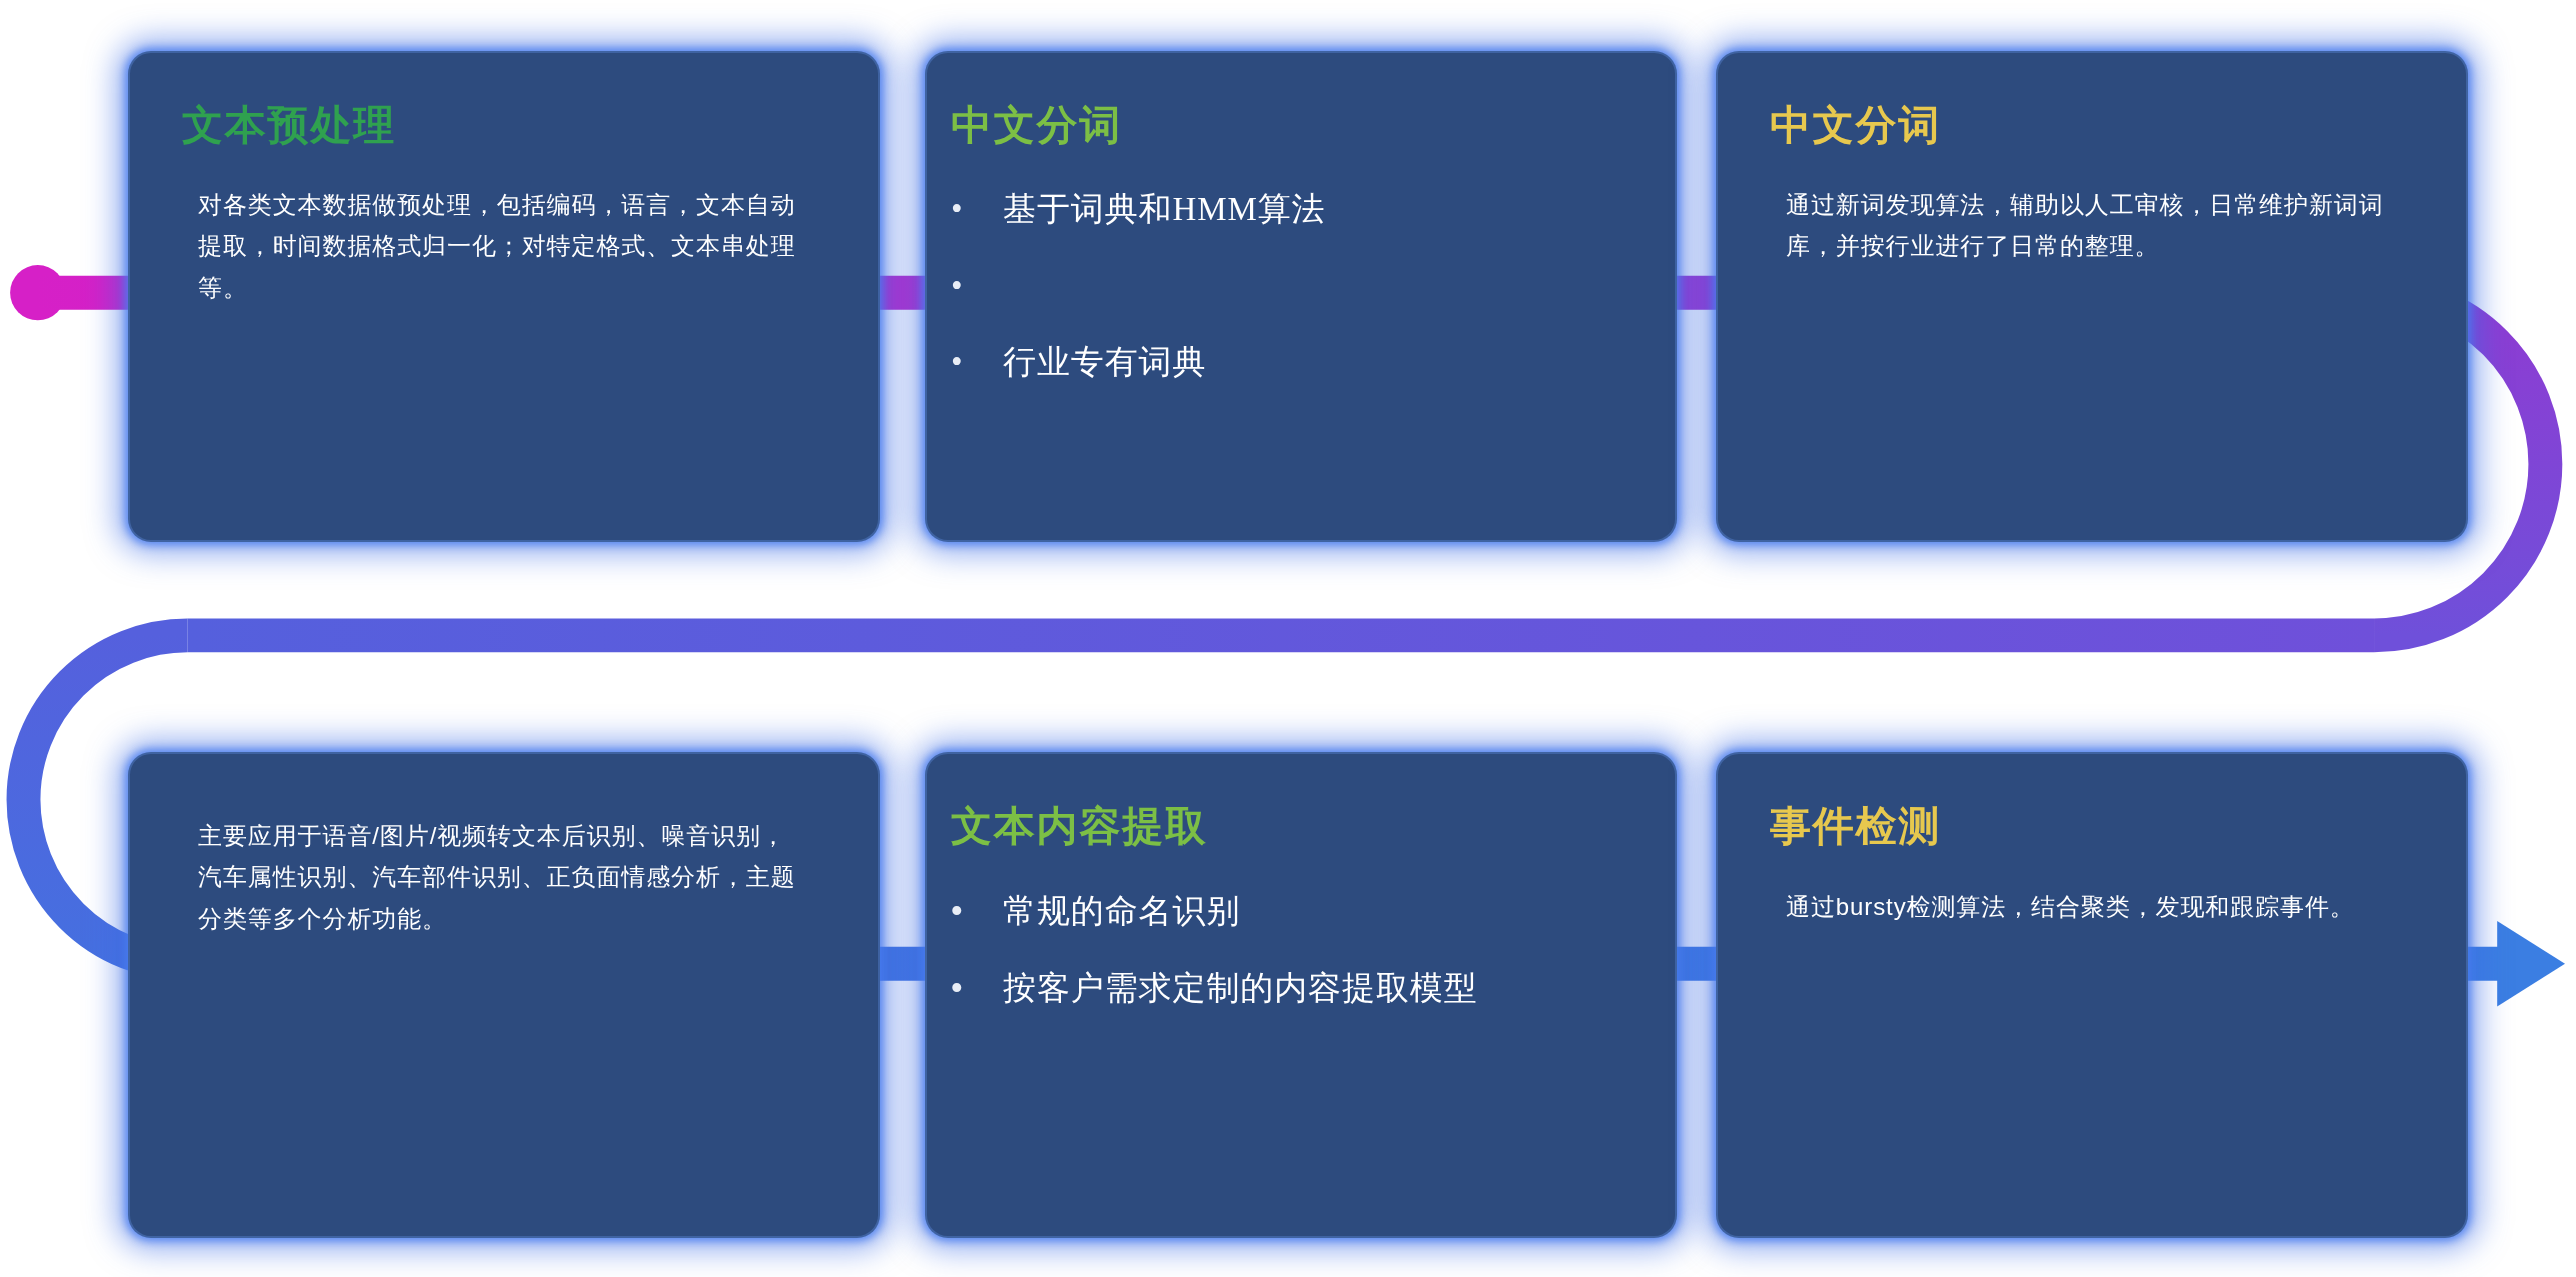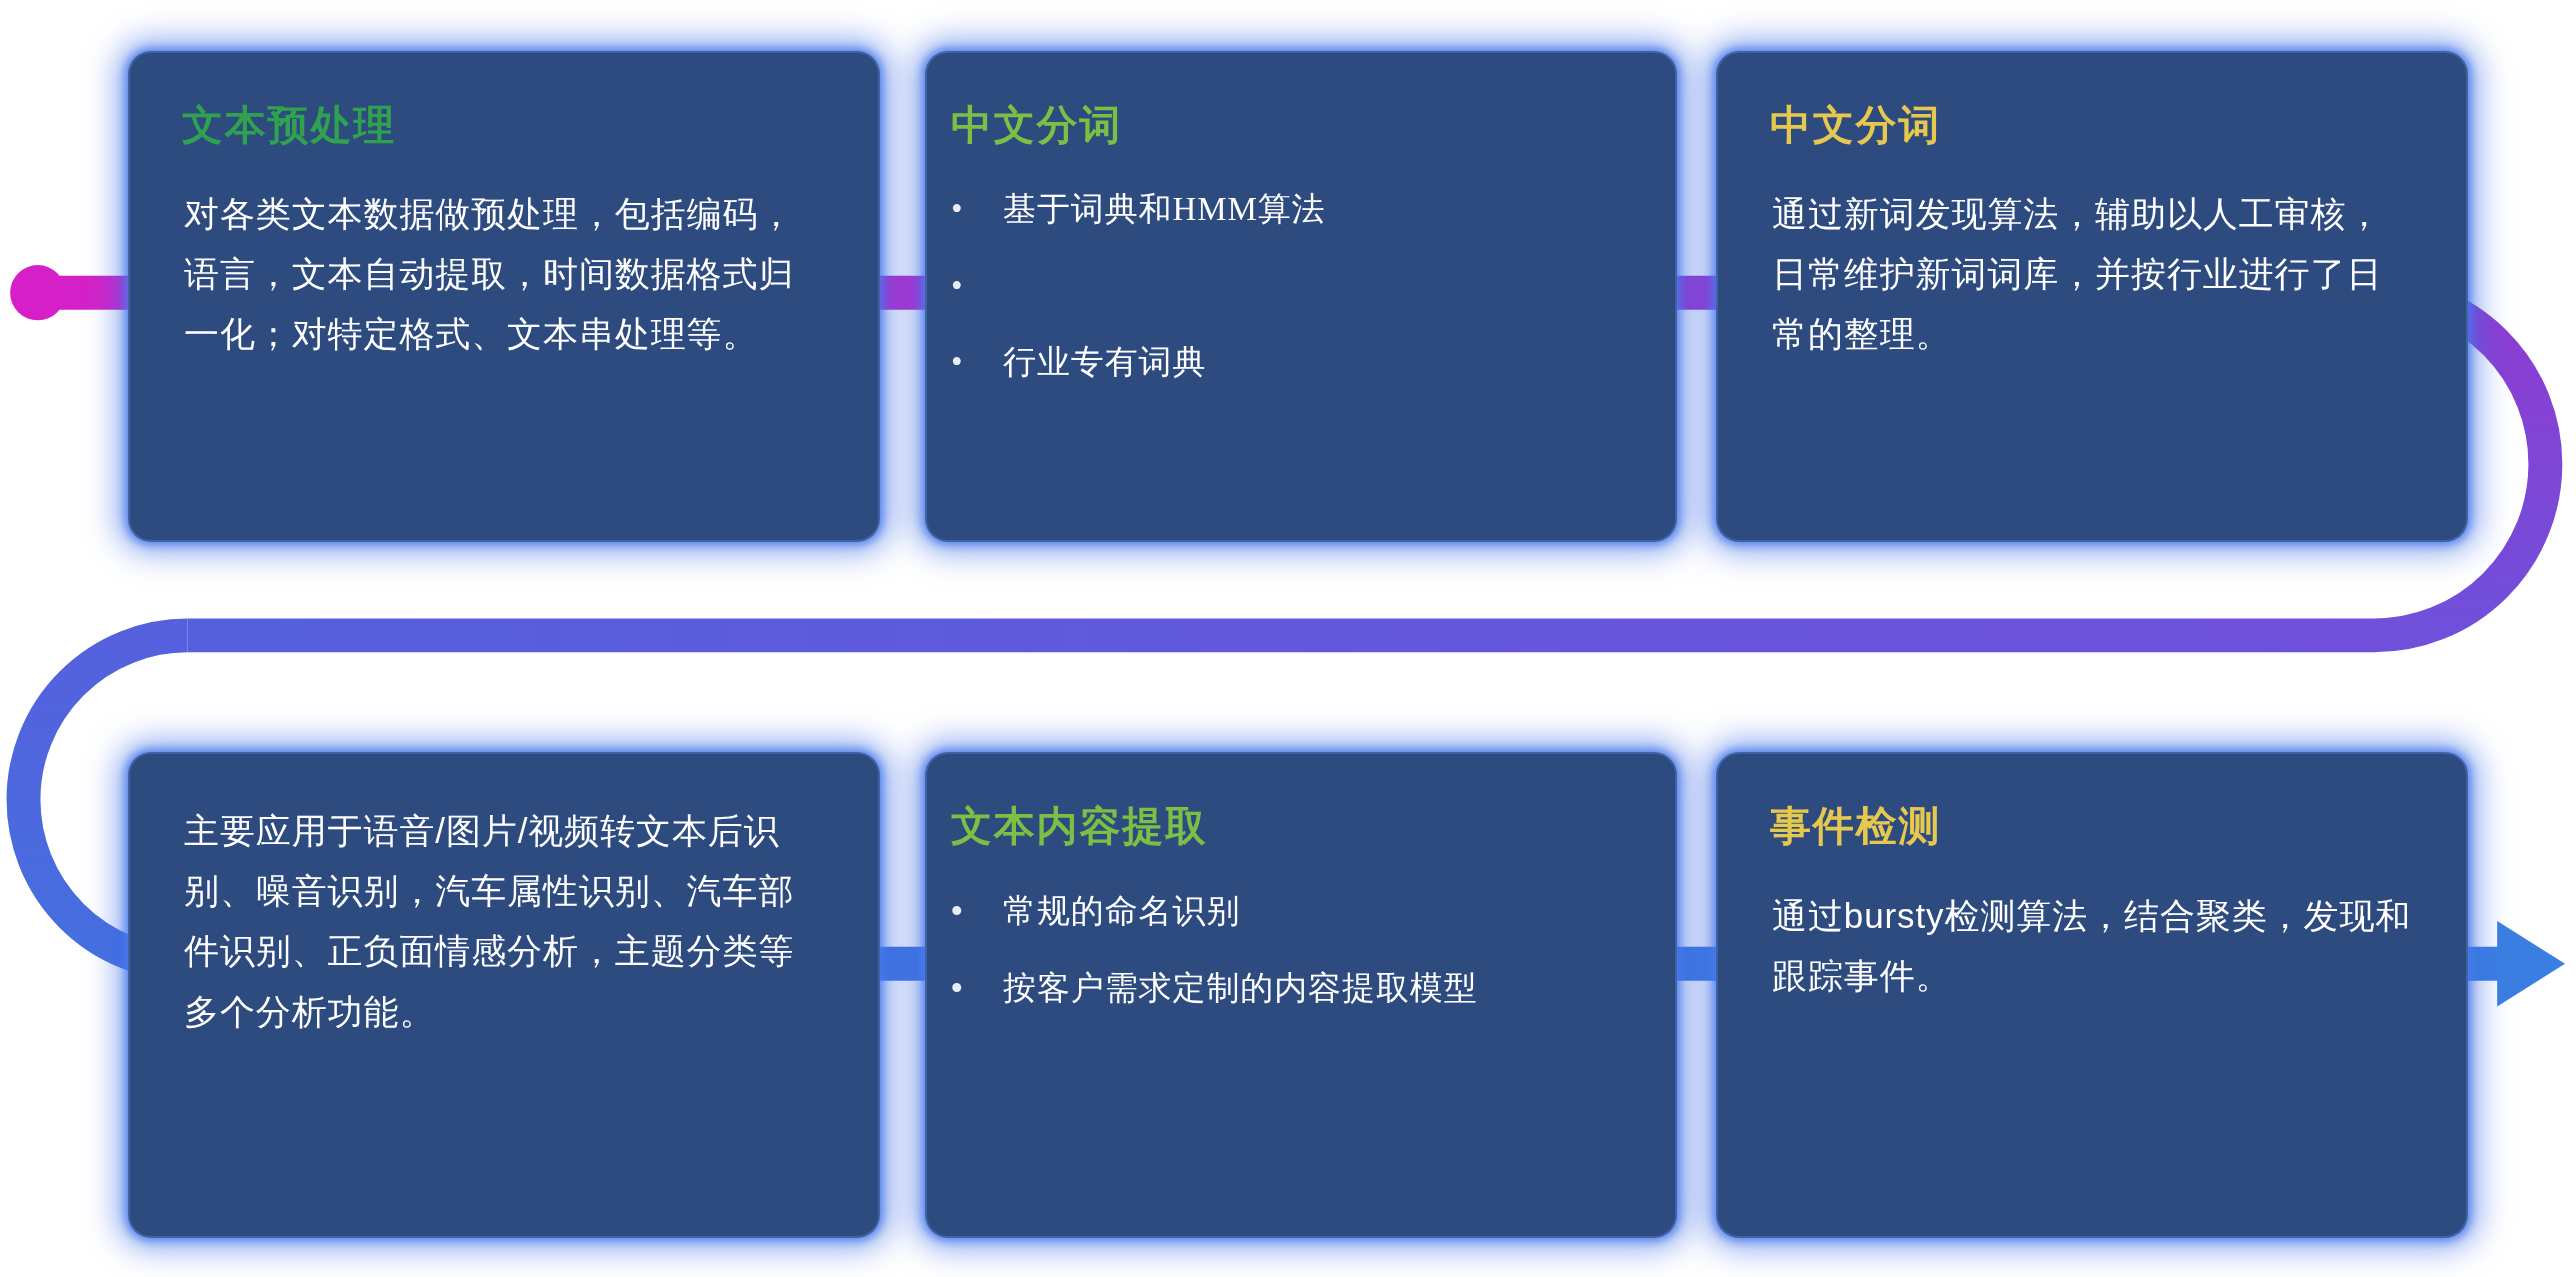--- a/index.html
+++ b/index.html
@@ -44,23 +44,23 @@
     margin: 0 0 32px 0;
     font-size: 41px;
     font-weight: bold;
     letter-spacing: 1.8px;
   }
   .title-green { color: #2fa14f; }
   .title-lime  { color: #7cbf45; }
   .title-gold  { color: #e7c84e; }
 
   .card-body {
-    margin: 2px;
+    margin: 16px;
     color: #ffffff;
-    font-size: 35px;
+    font-size: 24px;
     line-height: 1.72;
     letter-spacing: 0.9px;
   }
 
   .card-bullets {
     margin: 0;
     padding: 0;
     list-style: none;
     color: #ffffff;
     font-size: 33px;

